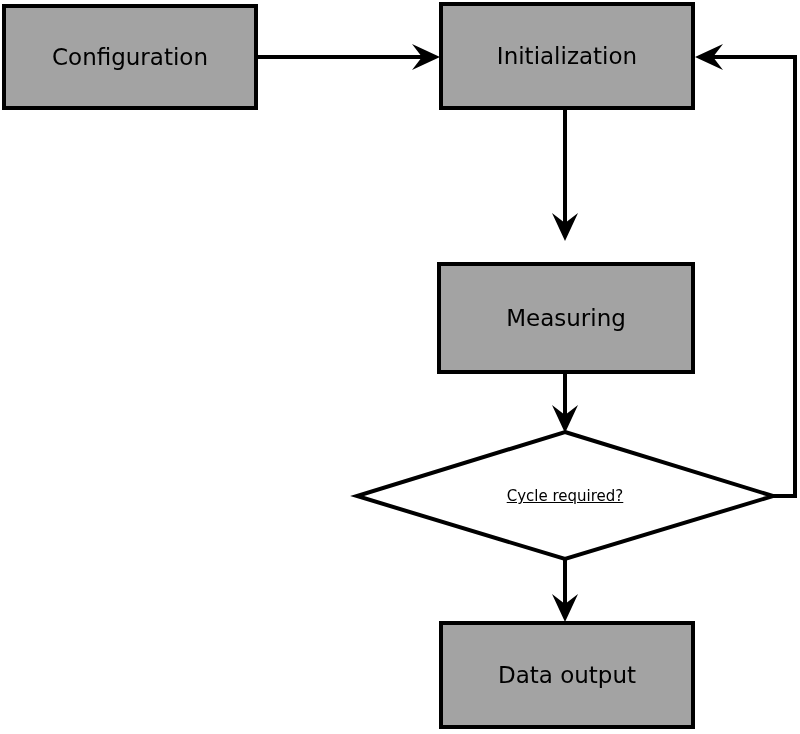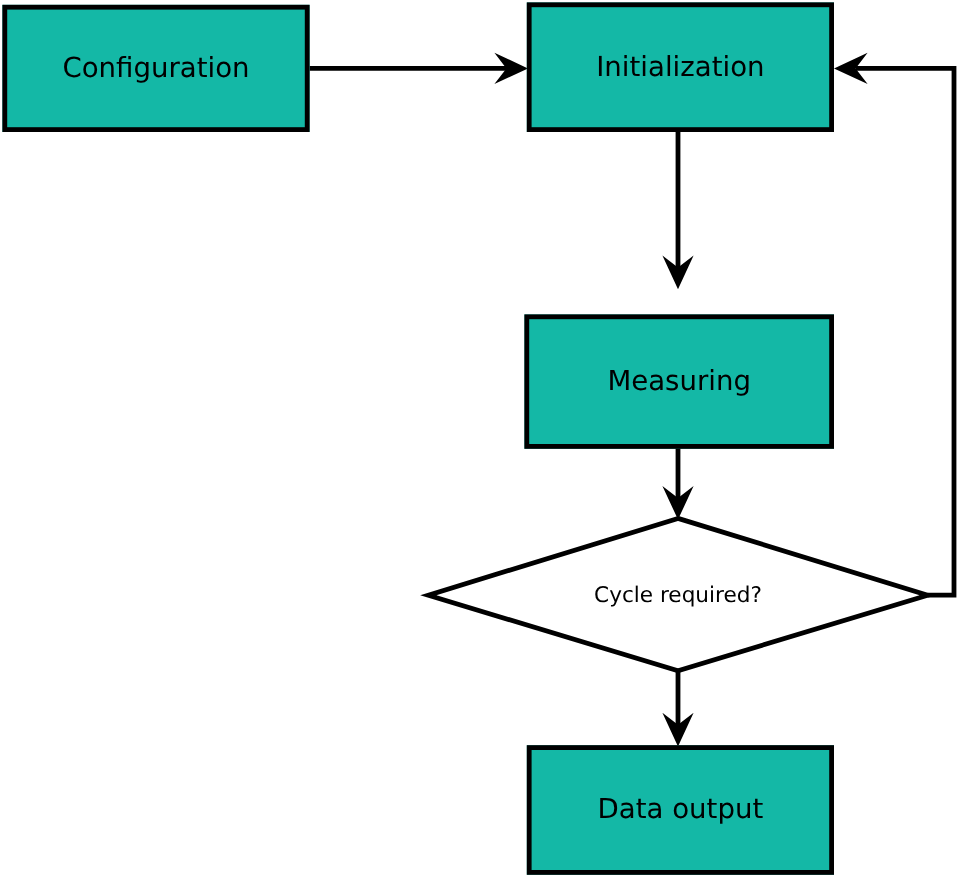--- a/index.html
+++ b/index.html
@@ -33,37 +33,38 @@
   .shape {
     fill: #ffffff;
     stroke: #000000;
     stroke-width: 4;
     stroke-linejoin: miter;
   }
   .node {
     position: absolute;
     box-sizing: border-box;
     border: 4px solid #000000;
-    background: #14b8a6;
+    background: #a3a3a3;
     display: flex;
     align-items: center;
     justify-content: center;
     font-size: 23px;
     color: #000000;
     text-align: center;
   }
   .diamond-label {
     position: absolute;
     display: flex;
     align-items: center;
     justify-content: center;
-    font-size: 18px;
+    font-size: 15px;
     color: #000000;
     background: transparent;
     text-align: center;
+    text-decoration: underline;
   }
 </style>
 </head>
 <body>
 
 <div class="canvas">
 
   <svg class="wires" width="800" height="734" viewBox="0 0 800 734">
 
     <polygon class="shape" points="565,432 773,496 565,559 357,496"></polygon>

